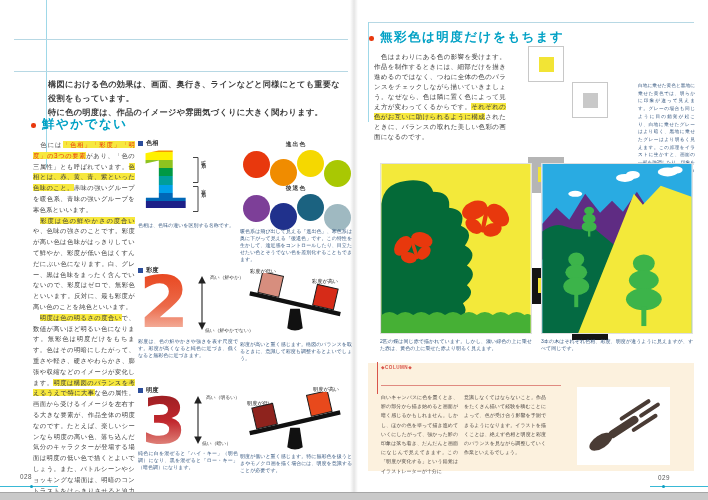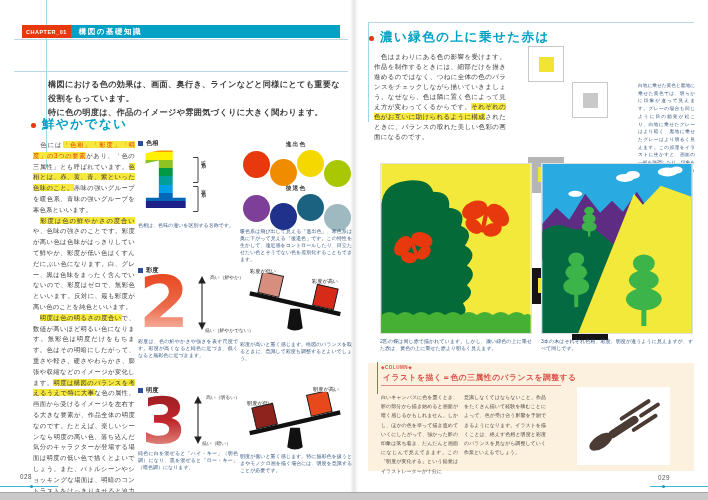--- a/index.html
+++ b/index.html
@@ -47,24 +47,20 @@
   .col-txt{font-size:5px;line-height:9.2px;color:#4a4440;text-align:justify;}
   .pen-box{background:#fff;}
 </style>
 </head>
 <body>
 
 <div class="spread">
 
   <div class="abs cyan-vline" style="left:46px;top:0;height:168px;"></div>
 
-  <div class="abs chapter-bar" style="left:22px;top:25px;width:318px;">
-    <div class="chapter-tag">CHAPTER_01</div>
-    <div class="chapter-name">構図の基礎知識</div>
-  </div>
 
   <div class="abs cyan-hline" style="left:14px;top:39px;width:334px;"></div>
   <div class="abs cyan-hline" style="left:14px;top:71px;width:334px;"></div>
 
   <div class="abs intro" style="left:48px;top:78px;width:300px;">構図における色の効果は、画面、奥行き、ラインなどと同様にとても重要な役割をもっています。
 特に色の明度は、作品のイメージや雰囲気づくりに大きく関わります。</div>
 
   <div class="abs red-dot" style="left:31px;top:123px;"></div>
   <div class="abs heading" style="left:42px;top:116px;">鮮やかでない</div>
 
@@ -197,21 +193,21 @@
 
   <div class="abs folio" style="left:20px;top:473px;">028</div>
   <div class="abs folio-line" style="left:0;top:486px;width:58px;"></div>
   <div class="abs folio-dot" style="left:30px;top:485px;"></div>
 
   <div class="abs seam" style="left:350px;top:0;width:8px;height:492px;"></div>
   <div class="abs cyan-hline" style="left:368px;top:22px;width:326px;"></div>
   <div class="abs cyan-vline" style="left:368px;top:22px;height:100px;"></div>
 
   <div class="abs red-dot" style="left:369px;top:36px;"></div>
-  <div class="abs heading" style="left:380px;top:29px;">濃い緑色の上に乗せた赤は</div>
+  <div class="abs heading" style="left:380px;top:29px;">無彩色は明度だけをもちます</div>
 
   <div class="abs body-txt" style="left:374px;top:52px;width:132px;line-height:10px;font-size:6.5px;"><span>　色はまわりにある色の影響を受けます。作品を制作するときには、細部だけを描き進めるのではなく、つねに全体の色のバランスをチェックしながら描いていきましょう。なぜなら、色は隣に置く色によって見え方が変わってくるからです。</span><span class="hl">それぞれの色がお互いに助けられるように構成</span><span>されたときに、バランスの取れた美しい色彩の画面になるのです。</span></div>
 
   <div class="abs swatch bordered" style="left: 528px; top: 46px; background: rgb(255, 255, 255);">
       <div class="inner" style="background: rgb(242, 228, 53);"></div>
     </div>
   <div class="abs swatch bordered" style="left: 572px; top: 46px; background: rgb(255, 255, 255);">
       <div class="inner" style="background: rgb(201, 201, 201);"></div>
     </div>
   <div class="abs swatch" style="left: 528px; top: 85px; background: rgb(181, 181, 181);">
@@ -279,21 +275,20 @@
           <ellipse cx="102" cy="136" rx="18" ry="11"></ellipse>
           <rect x="99.5" y="143" width="5" height="20"></rect>
       </g>
     </svg>
   </div>
   <div class="abs cap" style="left:541px;top:338px;width:152px;">3本の木はそれぞれ色相、彩度、明度が違うように見えますが、すべて同じです。</div>
 
   <div class="abs column-box" style="left:368px;top:363px;width:326px;height:108px;"></div>
   <div class="abs col-vline" style="left:377px;top:362px;height:32px;"></div>
   <div class="abs col-tag" style="left:381px;top:365px;">◆COLUMN◆</div>
-  <div class="abs col-title" style="left:383px;top:372px;">イラストを描く＝色の三属性のバランスを調整する</div>
   <div class="abs col-rule" style="left:381px;top:385px;width:180px;"></div>
   <div class="abs col-txt" style="left:381px;top:393px;width:77px;">白いキャンバスに色を置くとき、影の部分から描き始めると画面が暗く感じるかもしれません。しかし、ほかの色を塗って描き進めていくにしたがって、強かった影の印象は落ち着き、だんだんと画面になじんで見えてきます。この「明度が変化する」という錯覚はイラストレーターが十分に</div>
   <div class="abs col-txt" style="left:464px;top:393px;width:82px;">意識しなくてはならないこと。作品をたくさん描いて経験を積むことによって、色が受け合う影響を予測できるようになります。イラストを描くことは、絶えず色相と明度と彩度のバランスを見ながら調整していく作業といえるでしょう。</div>
   <div class="abs pen-box" style="left:577px;top:387px;width:93px;height:78px;">
     <svg width="93" height="78" viewBox="0 0 90 78">
       <g transform="rotate(-33 45 40)" fill="#4a3c35">
         <ellipse cx="18" cy="40" rx="13" ry="6.5"></ellipse>
         <rect x="28" y="36" width="34" height="8" rx="4"></rect>
         <rect x="46" y="30" width="36" height="4" rx="2"></rect>
         <rect x="50" y="46" width="30" height="4" rx="2"></rect>

